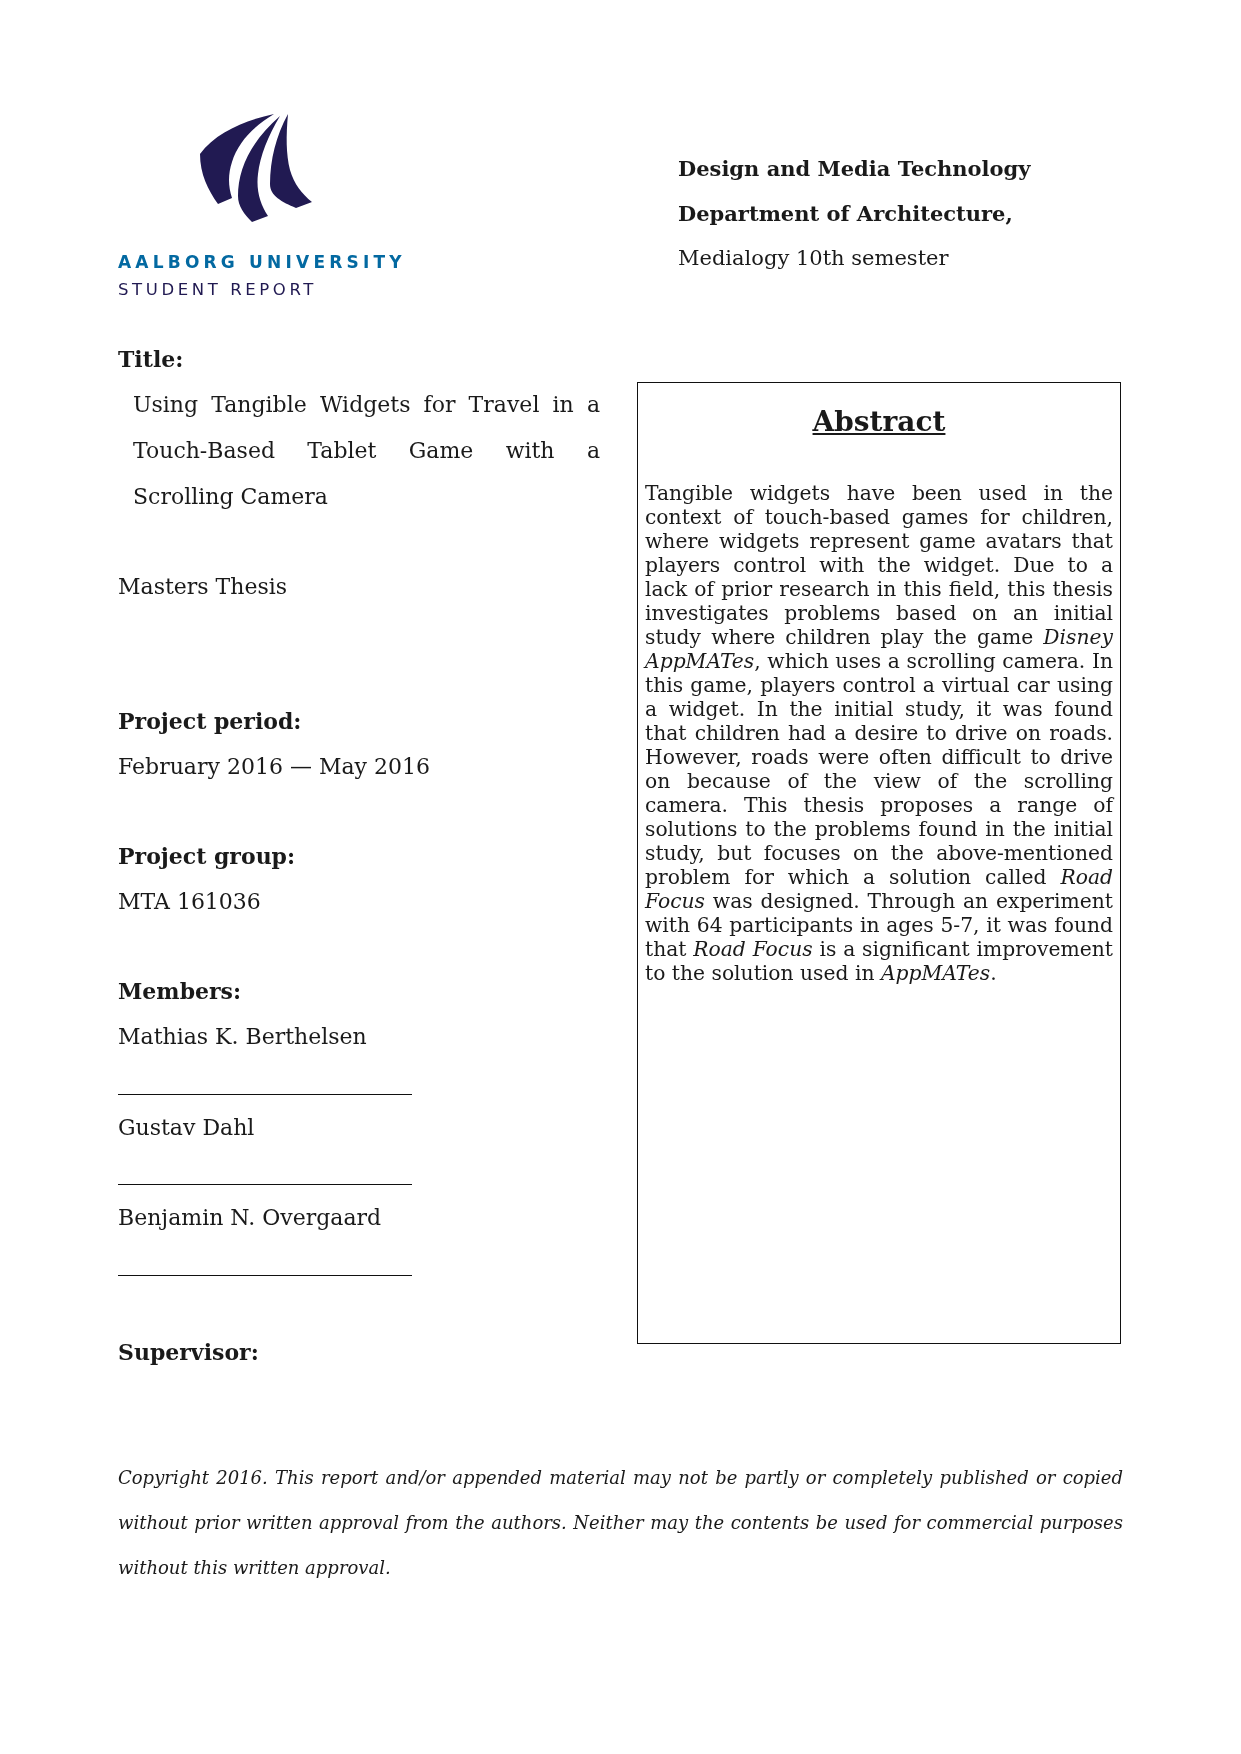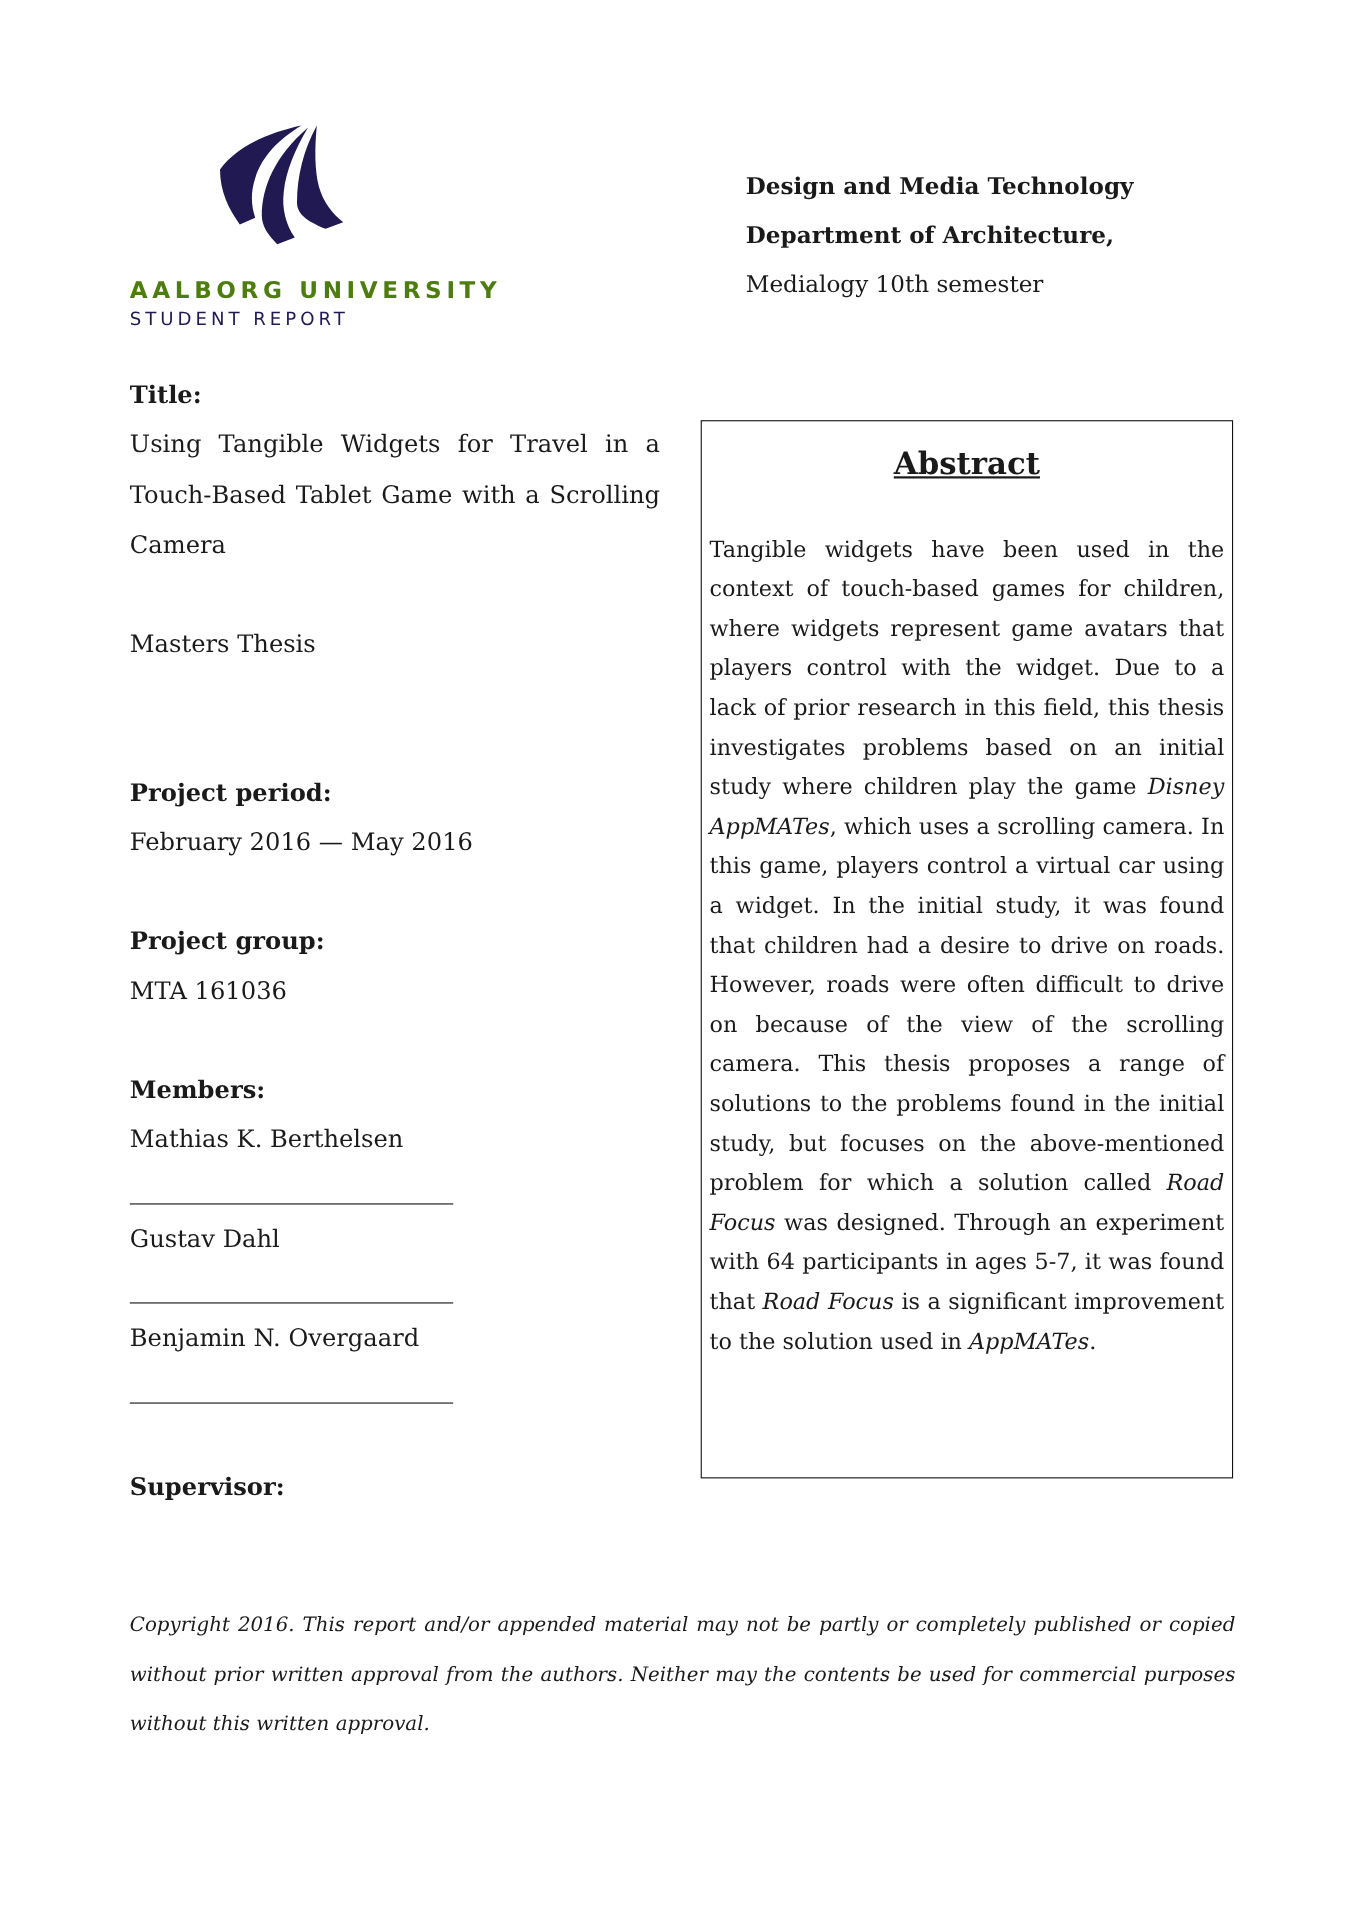--- a/index.html
+++ b/index.html
@@ -3,36 +3,36 @@
 <meta charset="utf-8">
 <style>
   html, body { margin:0; padding:0; background:#ffffff; }
   body { width:1241px; height:1754px; position:relative; overflow:hidden;
          font-family:"DejaVu Serif", "Liberation Serif", serif; color:#1a1a1a; }
   .abs { position:absolute; }
   .logo { left:118px; top:112px; width:280px; height:190px; }
   .logo-mark { position:absolute; left:80px; top:0; width:120px; height:110px; }
   .logo-name { position:absolute; left:0; top:140px; width:280px; text-align:center;
                font-family:"DejaVu Sans","Liberation Sans",sans-serif; font-weight:bold;
-               font-size:21px; letter-spacing:4.2px; color:#4d7c0f; white-space:nowrap; }
+               font-size:17px; letter-spacing:4.2px; color:#0369a1; white-space:nowrap; }
   .logo-sub { position:absolute; left:0; top:168px; width:280px; text-align:left;
               font-family:"DejaVu Sans","Liberation Sans",sans-serif;
               font-size:16.5px; letter-spacing:3.6px; color:#211a52; white-space:nowrap; }
   .dept { left:678px; top:146px; font-size:21px; line-height:45px; }
   .dept .b { font-weight:bold; }
   .left { left:118px; width:482px; font-size:22px; }
   .lbl { font-weight:bold; font-size:22px; line-height:45px; }
   .val { font-size:22px; line-height:45px; }
-  .title-val { text-align:justify; text-align-last:left; font-size:22px; line-height:46px; }
+  .title-val { text-align:justify; text-align-last:left; font-size:22px; line-height:46px;margin-left:15px; }
   .sig { position:absolute; left:118px; width:294px; border-top:1.5px solid #111; height:0; }
   .abstract-box { left:637px; top:382px; width:484px; height:962px; border:1.5px solid #111; box-sizing:border-box; }
   .abstract-title { position:absolute; left:0; right:0; top:22px; text-align:center;
                     font-weight:bold; font-size:28px;text-decoration:underline; }
   .abstract-text { position:absolute; left:7px; right:7px; top:98px; font-size:20.3px;
-                   line-height:36px; text-align:justify; hyphens:manual; }
+                   line-height:24px; text-align:justify; hyphens:manual; }
   .abstract-text i { font-style:italic; }
   .copyright { left:118px; top:1455px; width:1005px; font-style:italic; font-size:18px;
                line-height:45px; text-align:justify; text-align-last:left; }
 </style>
 </head>
 <body>
 
 <div class="abs logo">
   <svg class="logo-mark" viewBox="0 0 120 110">
     <path d="M2 42 C18 20 48 8 76 2 C56 14 40 30 34 50 C30 62 30 74 34 86 L20 92 C10 78 2 62 2 42 Z" fill="#211a52"></path>

